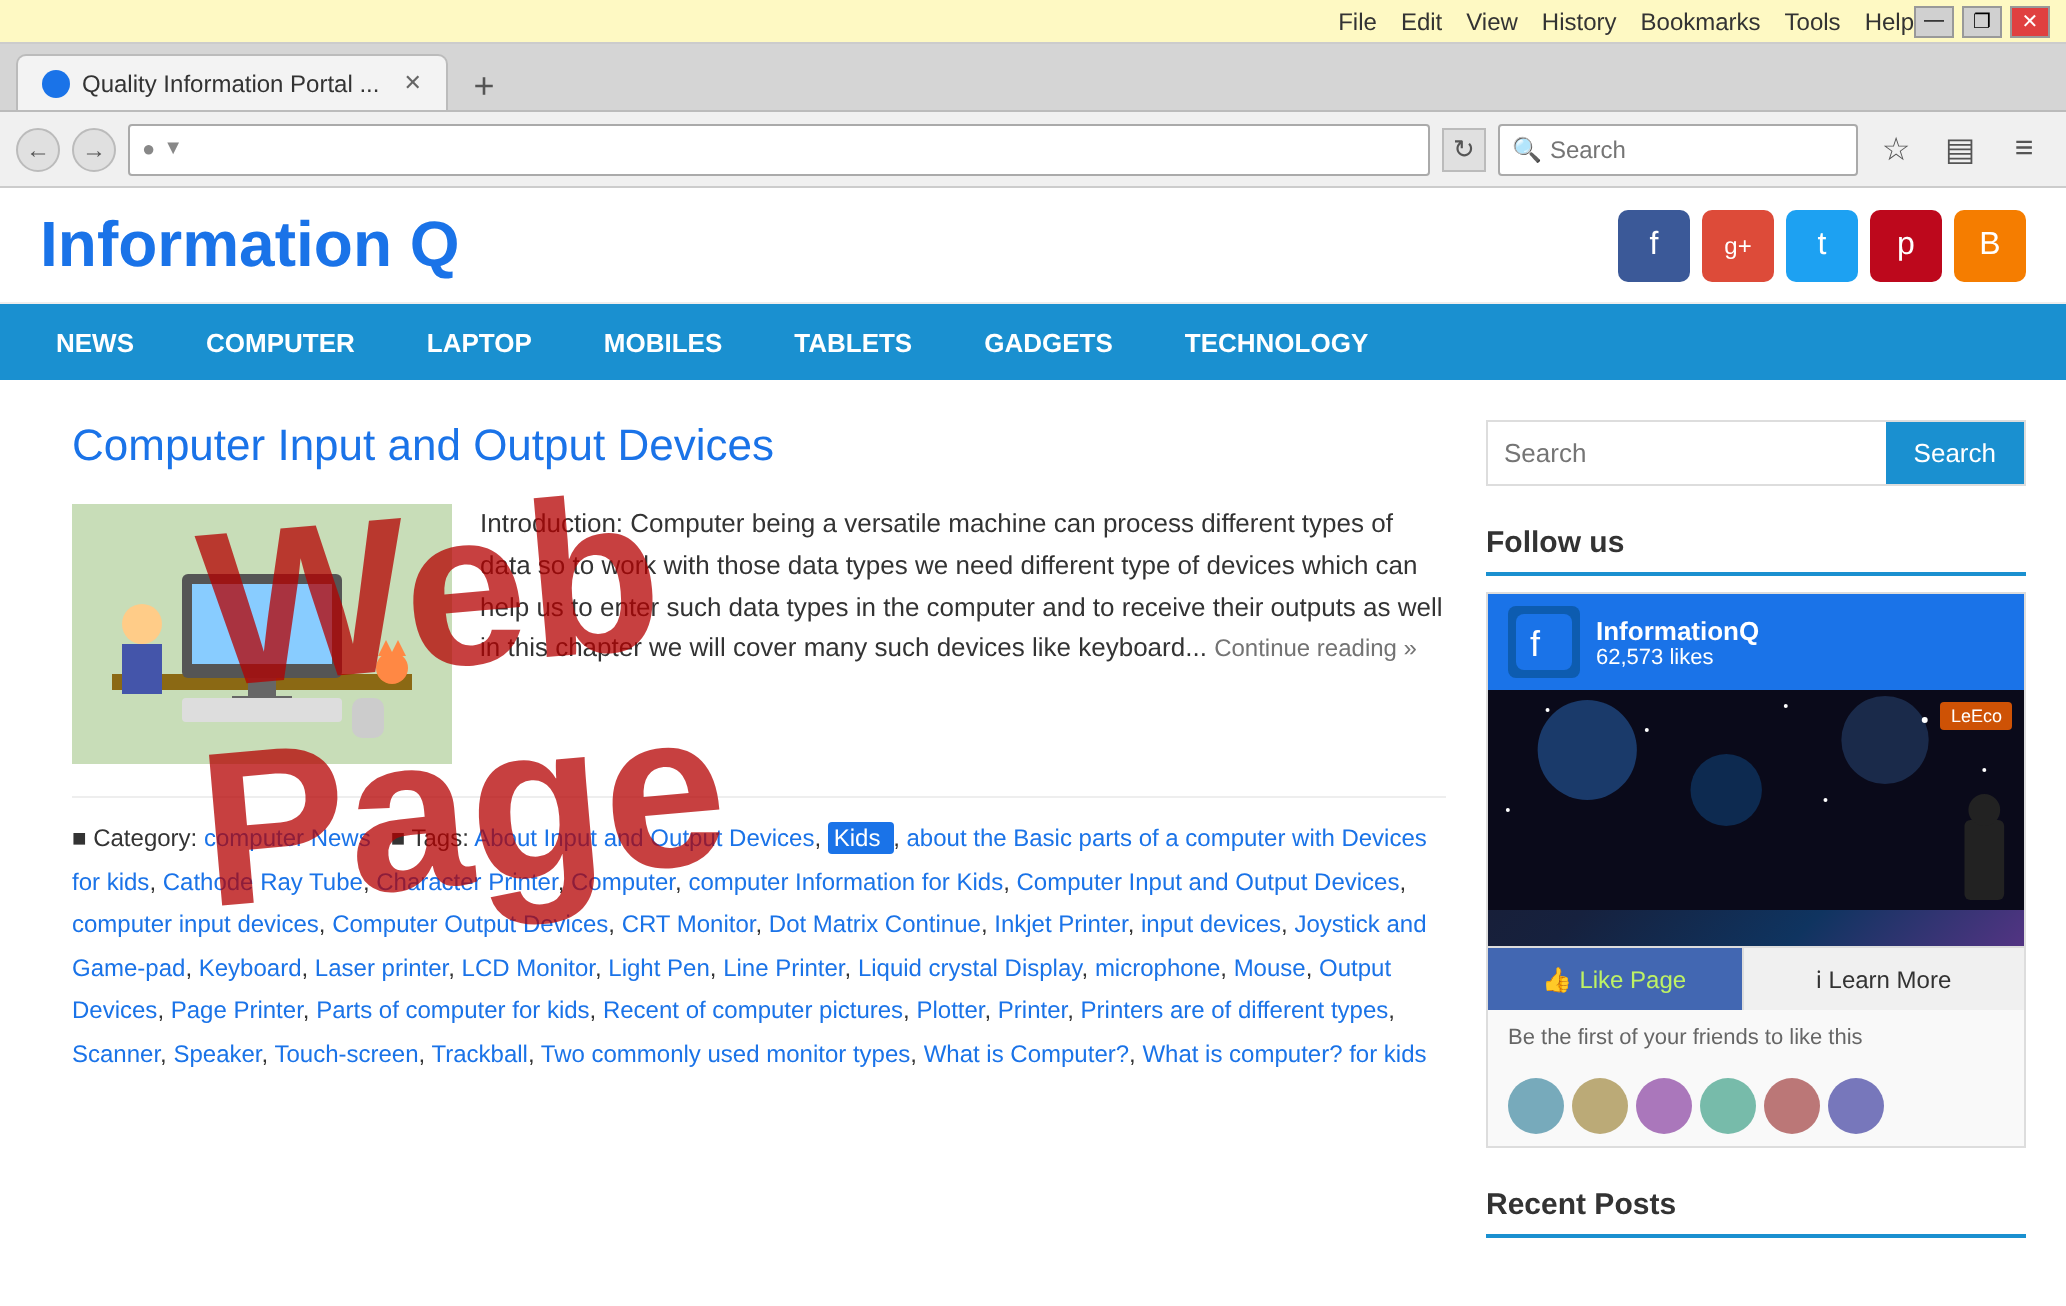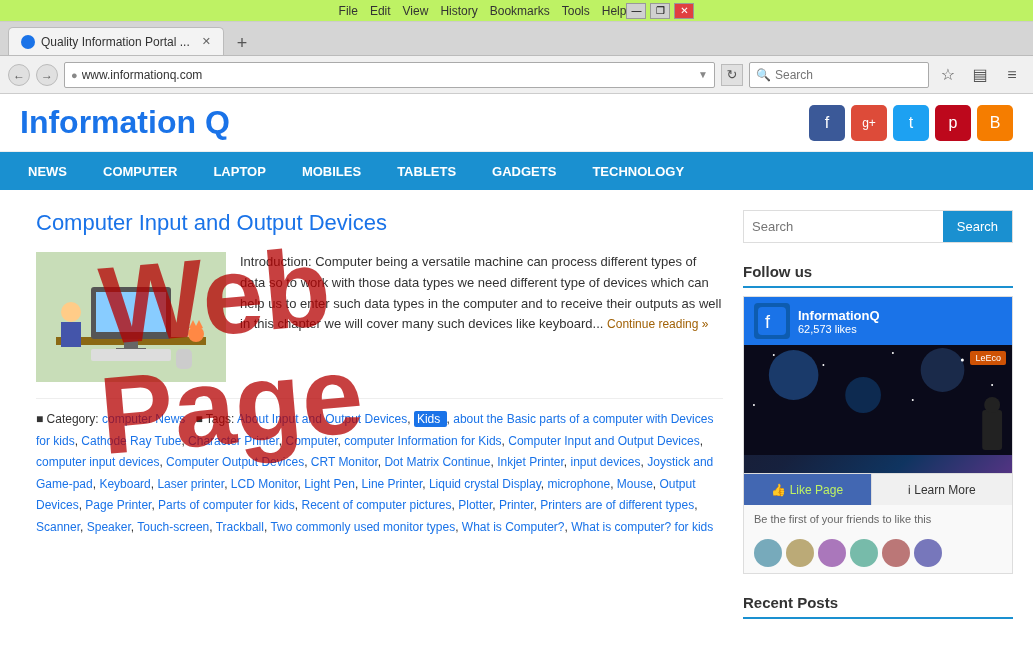--- a/index.html
+++ b/index.html
@@ -1,26 +1,26 @@
 <!DOCTYPE html>
 <html><head>
   <meta charset="utf-8">
   <style>
     * { margin: 0; padding: 0; box-sizing: border-box; }
     body { font-family: Arial, sans-serif; font-size: 13px; background: #fff; }
 
     
     .browser-titlebar {
-      background: #bef264;
+      background: #fef9c3;
       border-bottom: 1px solid #ccc;
       height: 22px;
       display: flex;
       align-items: center;
       padding: 0 8px;
-      justify-content: center;
+      justify-content: flex-end;
     }
     .browser-menu {
       display: flex;
       gap: 12px;
       font-size: 12px;
       color: #333;
     }
     .browser-menu span { cursor: pointer; }
     .browser-window-controls {
       display: flex;
@@ -262,21 +262,21 @@
       justify-content: center;
       font-size: 11px;
       color: #666;
     }
     .article-text {
       font-size: 13px;
       line-height: 1.6;
       color: #333;
     }
     .continue-reading {
-      color: #a16207;
+      color: #737373;
       text-decoration: none;
       font-size: 12px;
     }
 
     
     .article-meta {
       font-size: 12px;
       color: #333;
       line-height: 1.8;
       border-top: 1px solid #eee;
@@ -472,21 +472,20 @@
     <span class="tab-close">✕</span>
   </div>
   <button class="new-tab-btn">+</button>
 </div>
 
 <div class="browser-addressbar">
   <div class="nav-btn">←</div>
   <div class="nav-btn">→</div>
   <div class="address-box">
     <span class="address-lock">●</span>
-    <input class="address-input" type="text" value="www.informationq.com" style="">
     <span class="address-dropdown">▼</span>
   </div>
   <div class="refresh-btn">↻</div>
   <div class="search-box">
     <span class="search-icon-addr">🔍</span>
     <input class="search-input-addr" type="text" placeholder="Search" style="">
   </div>
   <div class="toolbar-icons">
     <div class="toolbar-icon-btn">☆</div>
     <div class="toolbar-icon-btn">▤</div>

